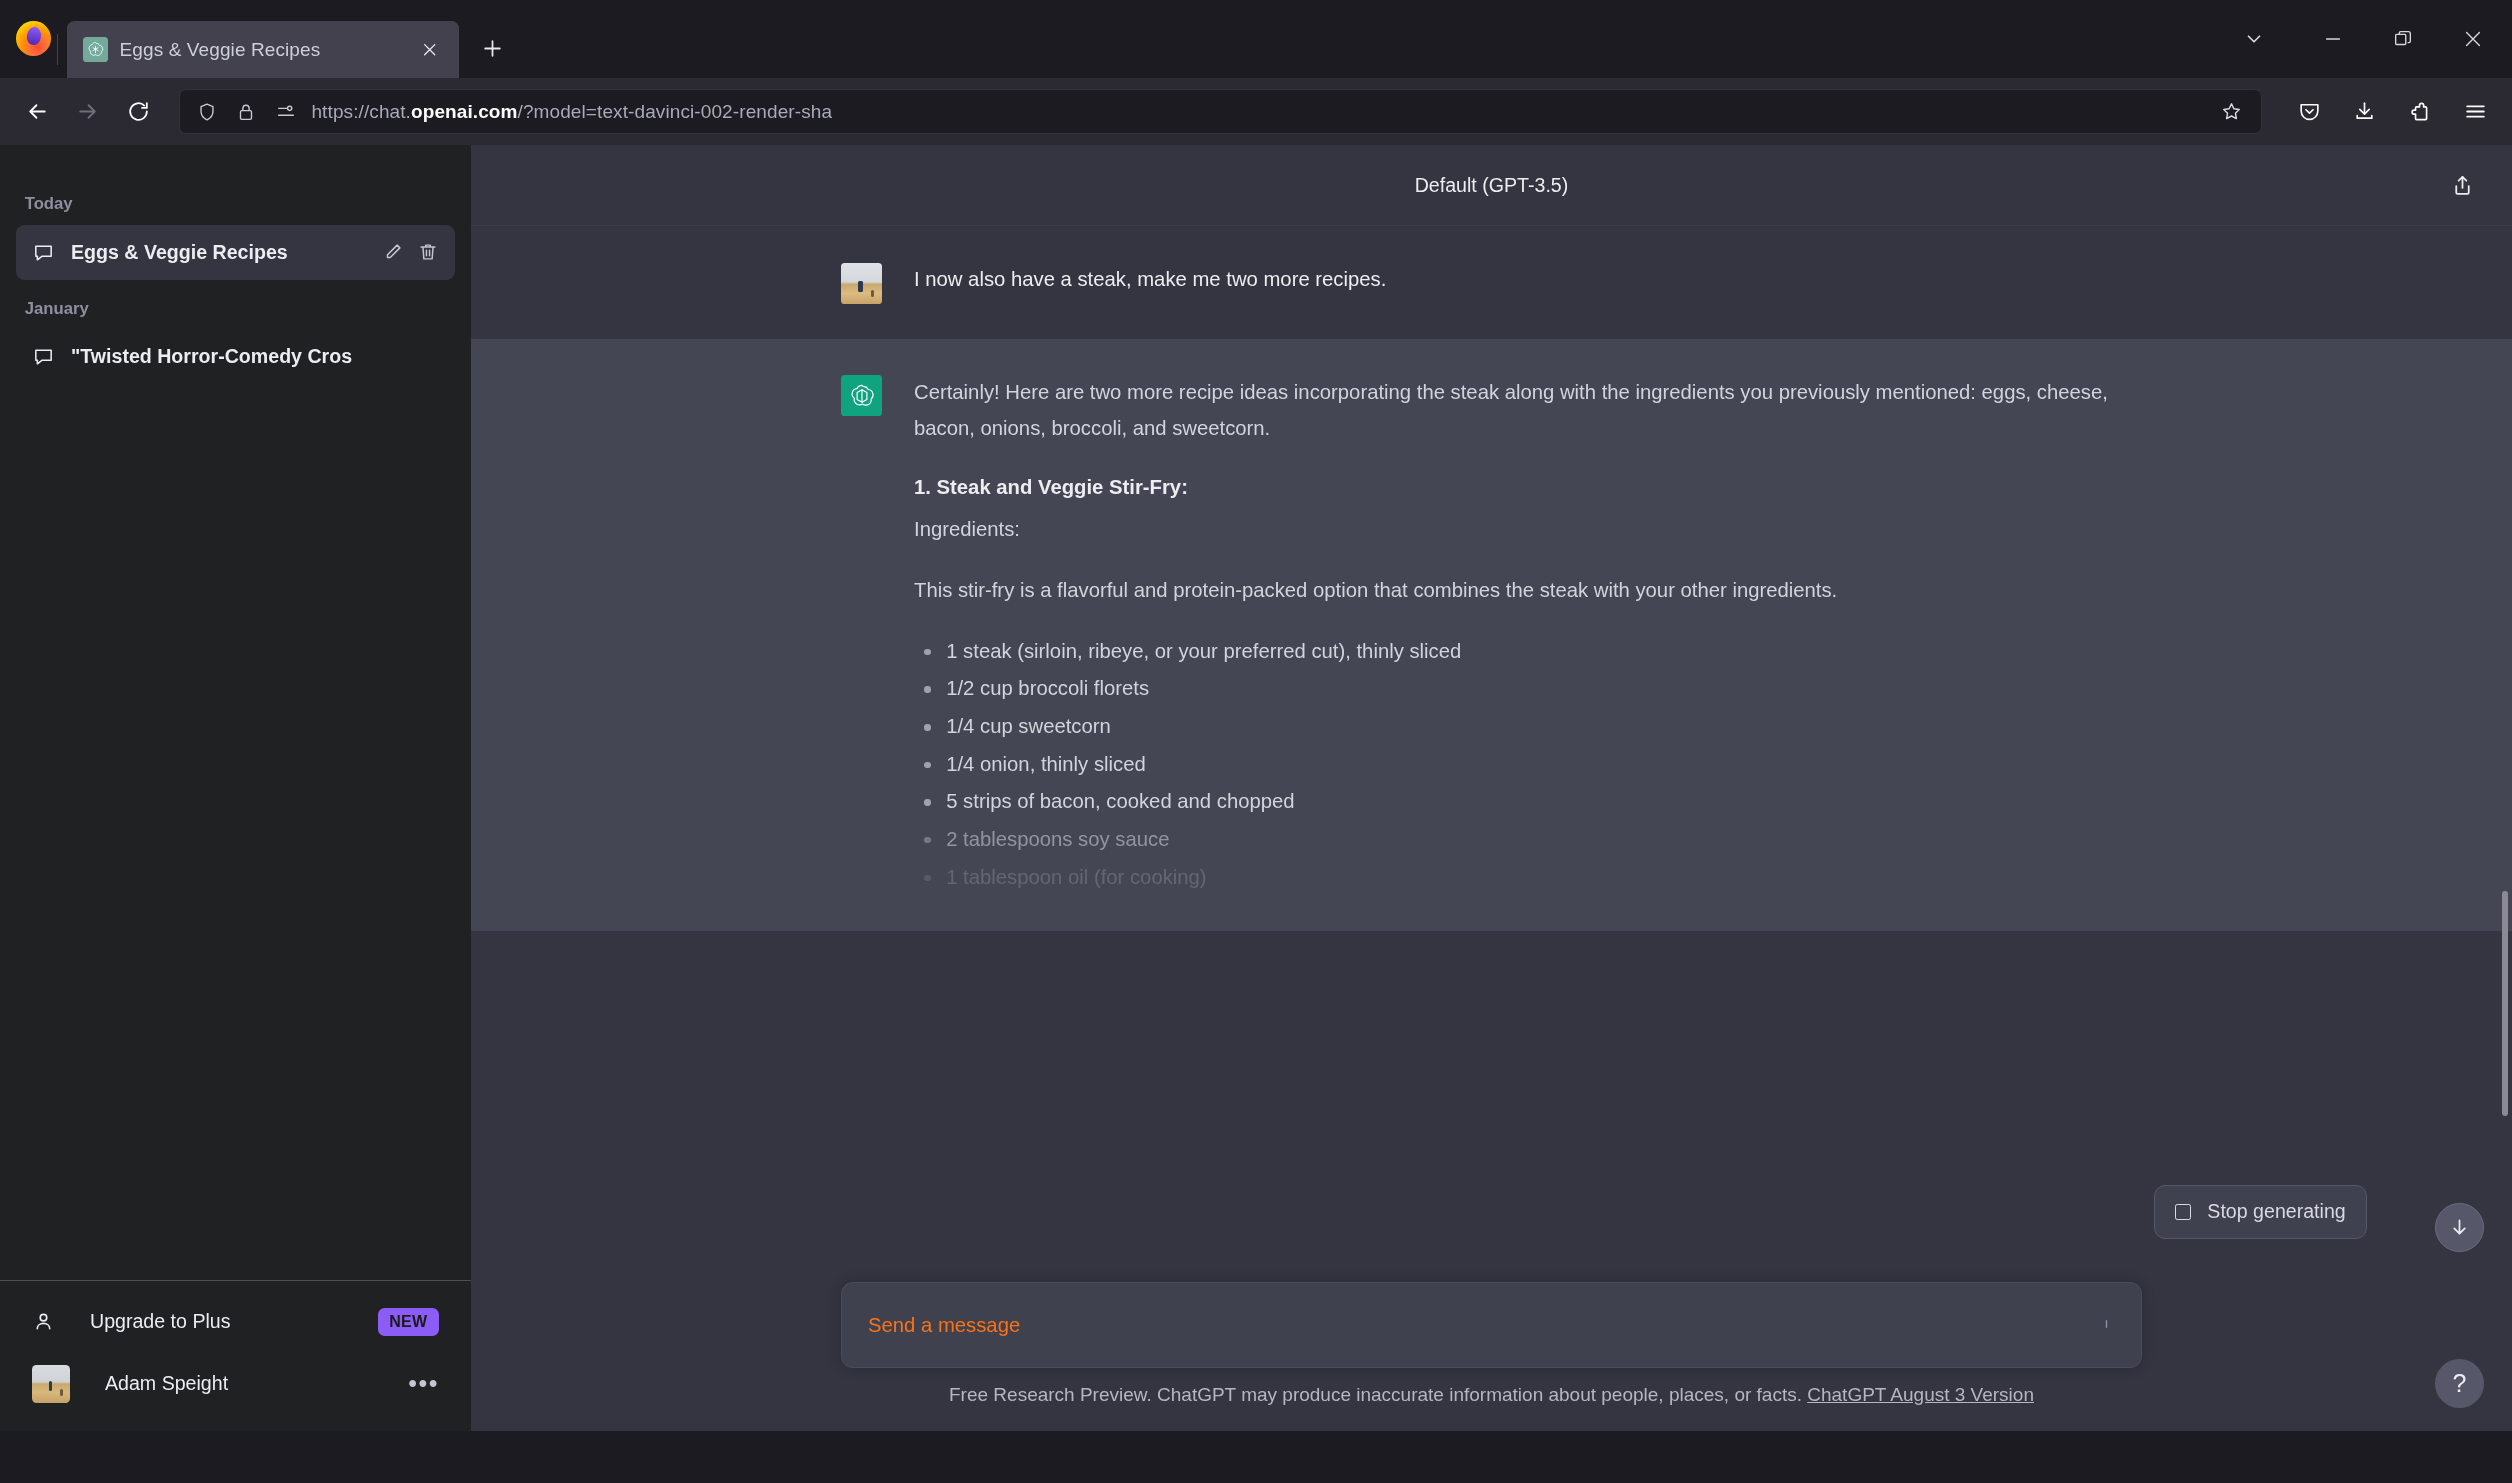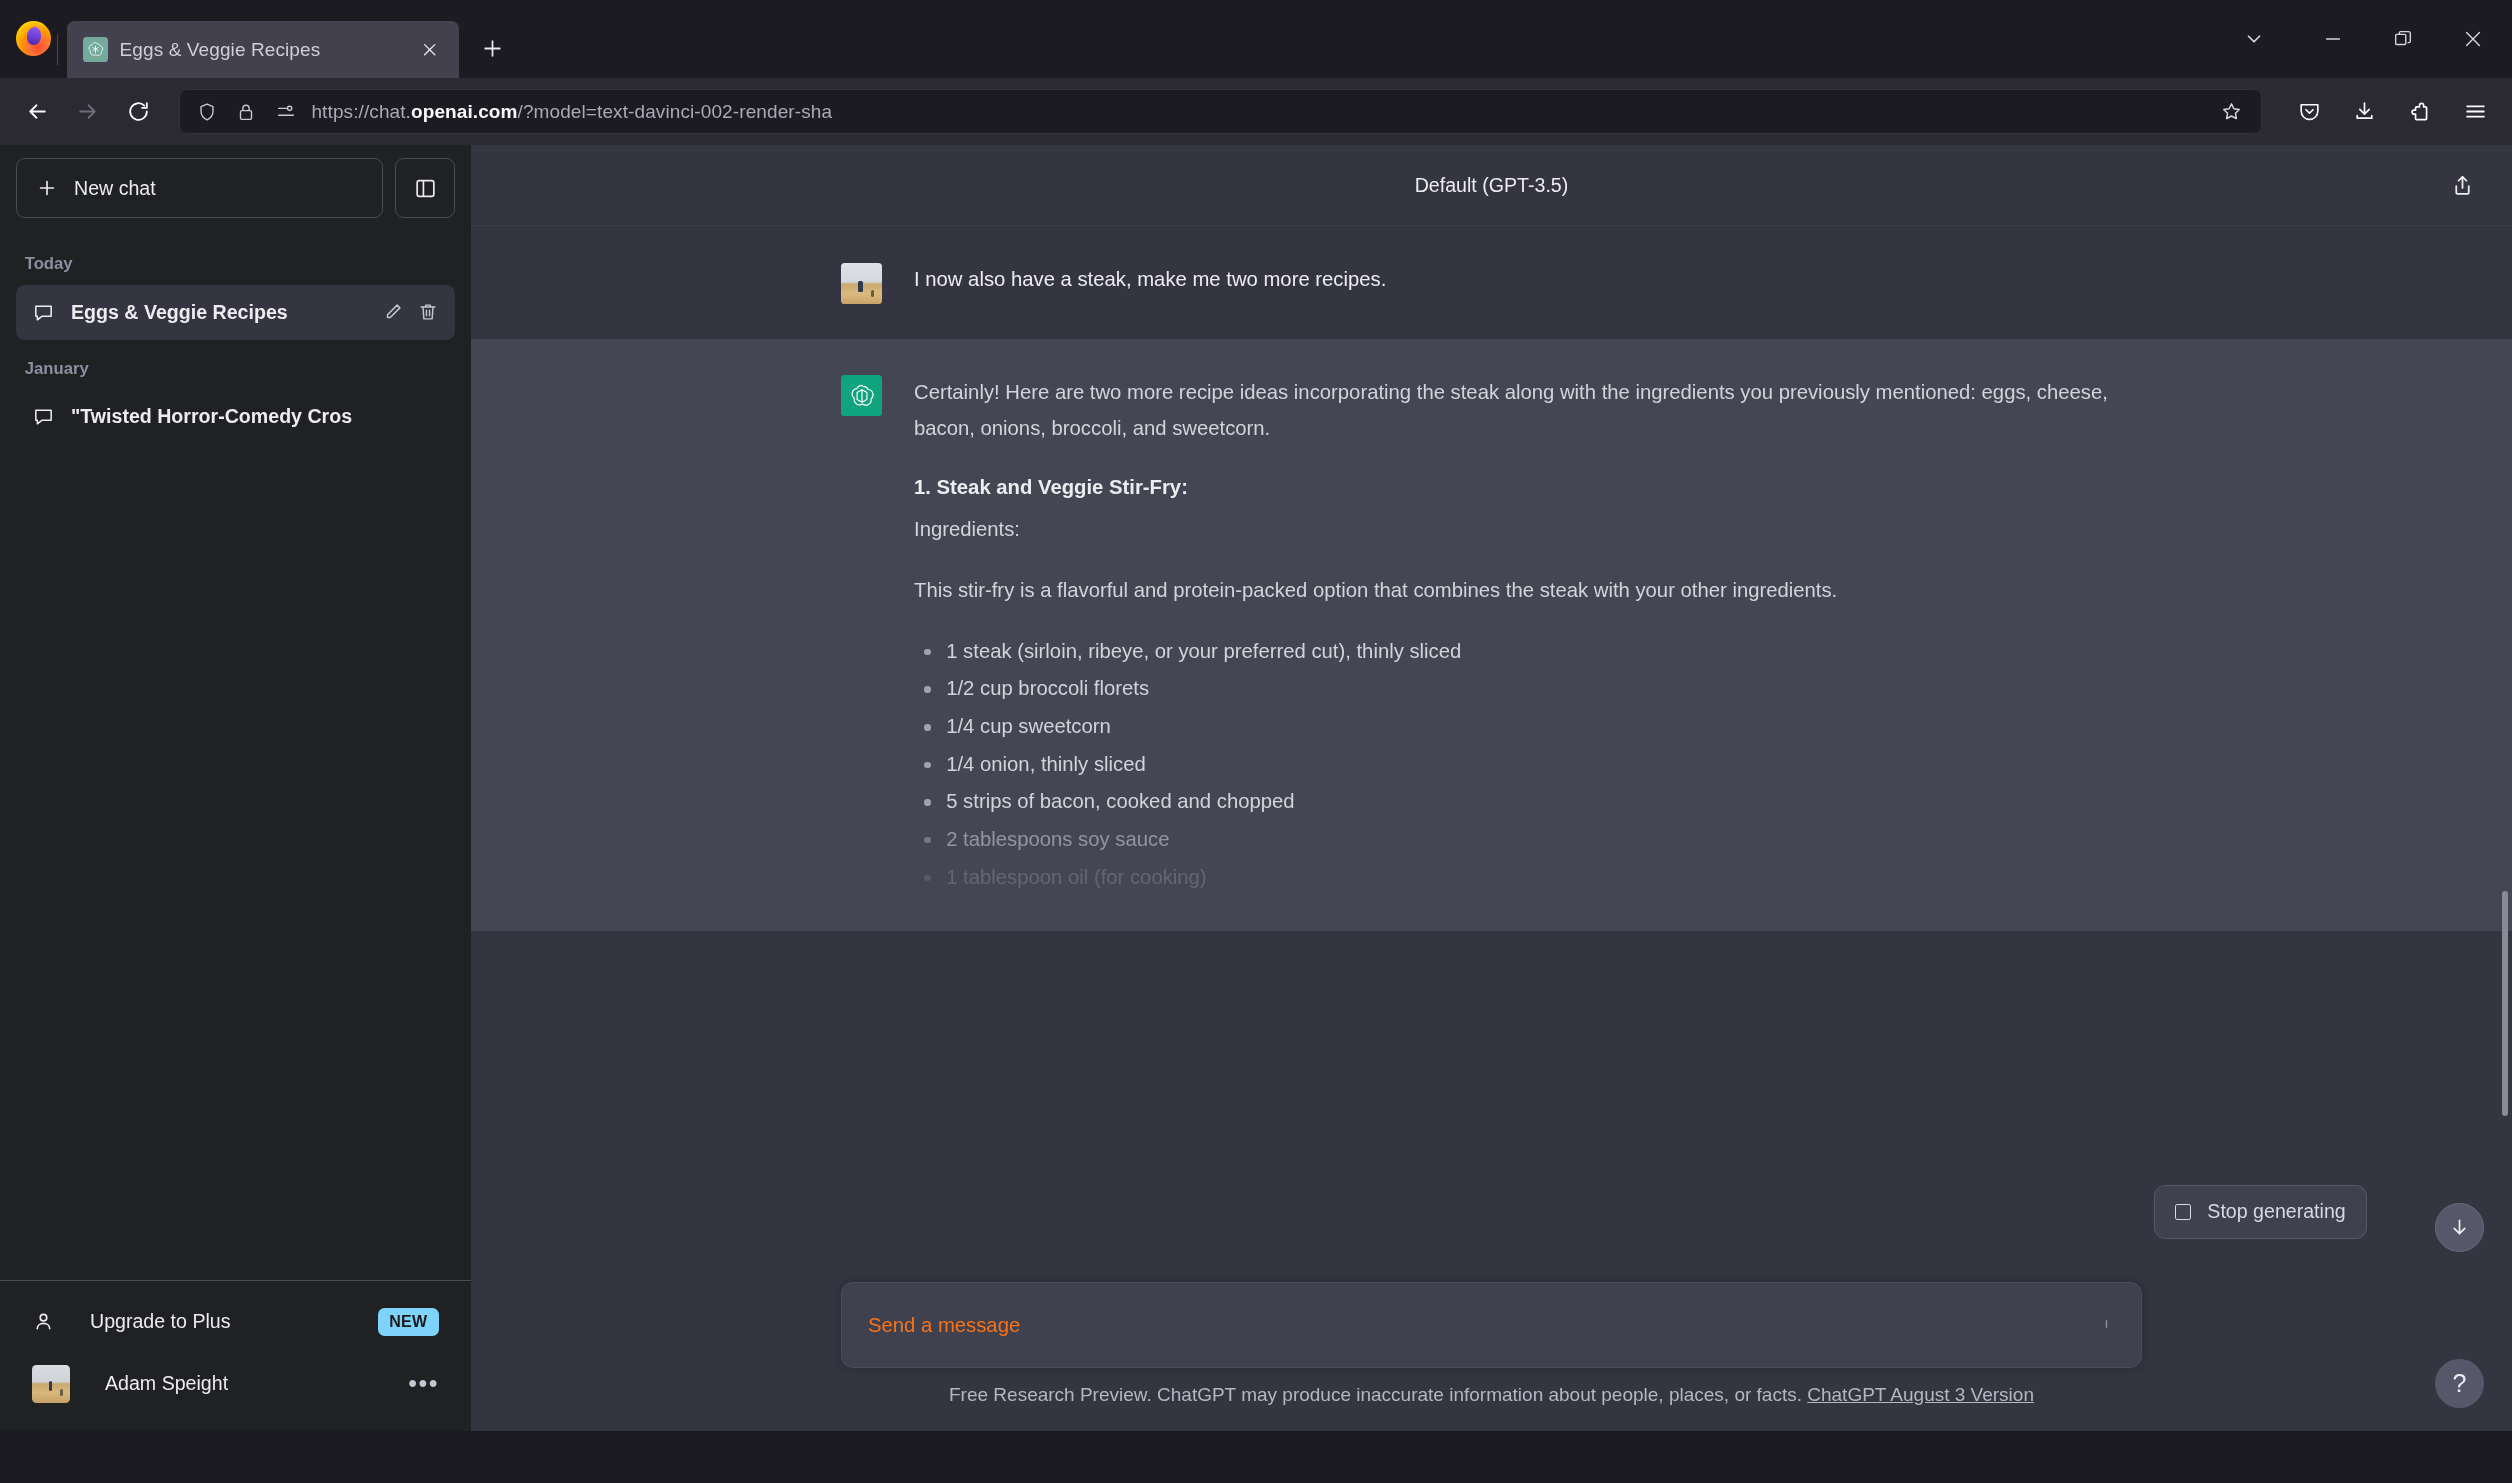--- a/index.html
+++ b/index.html
@@ -126,21 +126,21 @@
   .ci-actions { display: flex; gap: 13px; }
   .ci-actions svg { width: 22px; height: 22px; color: #c5c5d2; }
 
   .sb-bottom { border-top: 0.7px solid #4c4d55; padding: 10.2px 16px 16px 16px; }
   .sb-row {
     display:flex; align-items:center; gap: 35px; height: 62px; padding: 0 16px; border-radius: 8.7px;
     color:#ececf1; font-size: 19.6px;
   }
   .sb-row svg.person { width: 23px; height: 23px; flex:0 0 23px; }
   .badge-new {
-    margin-left: auto; background: #7dd3fc; color: #1a1a1a; font-size: 16px; font-weight: 700;
+    margin-left: auto; background: #8b5cf6; color: #1a1a1a; font-size: 16px; font-weight: 700;
     padding: 5.1px 11.6px; border-radius: 6.5px; letter-spacing: 0.3px;
   }
   .avatar {
     width: 38px; height: 38px; flex: 0 0 38px; border-radius: 4.4px; overflow:hidden; position:relative;
     background: linear-gradient(180deg,#d9dce0 0%, #cfd2d6 44%, #c9a96f 50%, #d9b87c 72%, #c5a167 100%);
   }
   .avatar .person-dot{ position:absolute; left:44%; top:42%; width:3.6px; height:10.2px; background:#2d3b50; border-radius:1.5px;}
   .avatar .person-dot2{ position:absolute; left:74%; top:64%; width:2.9px; height:6.5px; background:#6b5a46; border-radius:1.5px;}
   .dots { margin-left: auto; color:#c5c5d2; font-size: 25px; letter-spacing:1.5px; line-height:1; }
 
@@ -355,34 +355,20 @@
         <svg viewBox="0 0 24 24" fill="none" stroke="currentColor" stroke-width="1.7" stroke-linecap="round">
           <path d="M4 7h16M4 12h16M4 17h16"></path>
         </svg>
       </div>
     </div>
   </div>
 
   <div class="page">
 
     <div class="sidebar">
-      <div class="sb-top">
-        <div class="newchat">
-          <svg viewBox="0 0 24 24" fill="none" stroke="currentColor" stroke-width="1.8" stroke-linecap="round">
-              <path d="M12 5v14M5 12h14"></path>
-            </svg>
-          <span>New chat</span>
-        </div>
-        <div class="sb-collapse">
-          <svg viewBox="0 0 24 24" fill="none" stroke="currentColor" stroke-width="1.6" stroke-linejoin="round">
-            <rect x="4" y="4.5" width="16" height="15" rx="2"></rect>
-              <path d="M10 4.5v15"></path>
-          </svg>
-        </div>
-      </div>
 
       <div class="sb-scroll">
         <div class="sb-group-label">Today</div>
 
         <div class="chat-item active">
           <svg class="bubble" viewBox="0 0 24 24" fill="none" stroke="currentColor" stroke-width="1.6" stroke-linejoin="round">
             <path d="M4 5.5h16v10.3h-9.4L5.6 19.6v-3.8H4z"></path>
           </svg>
           <span class="ci-title">Eggs &amp; Veggie Recipes</span>
           <span class="ci-actions">

